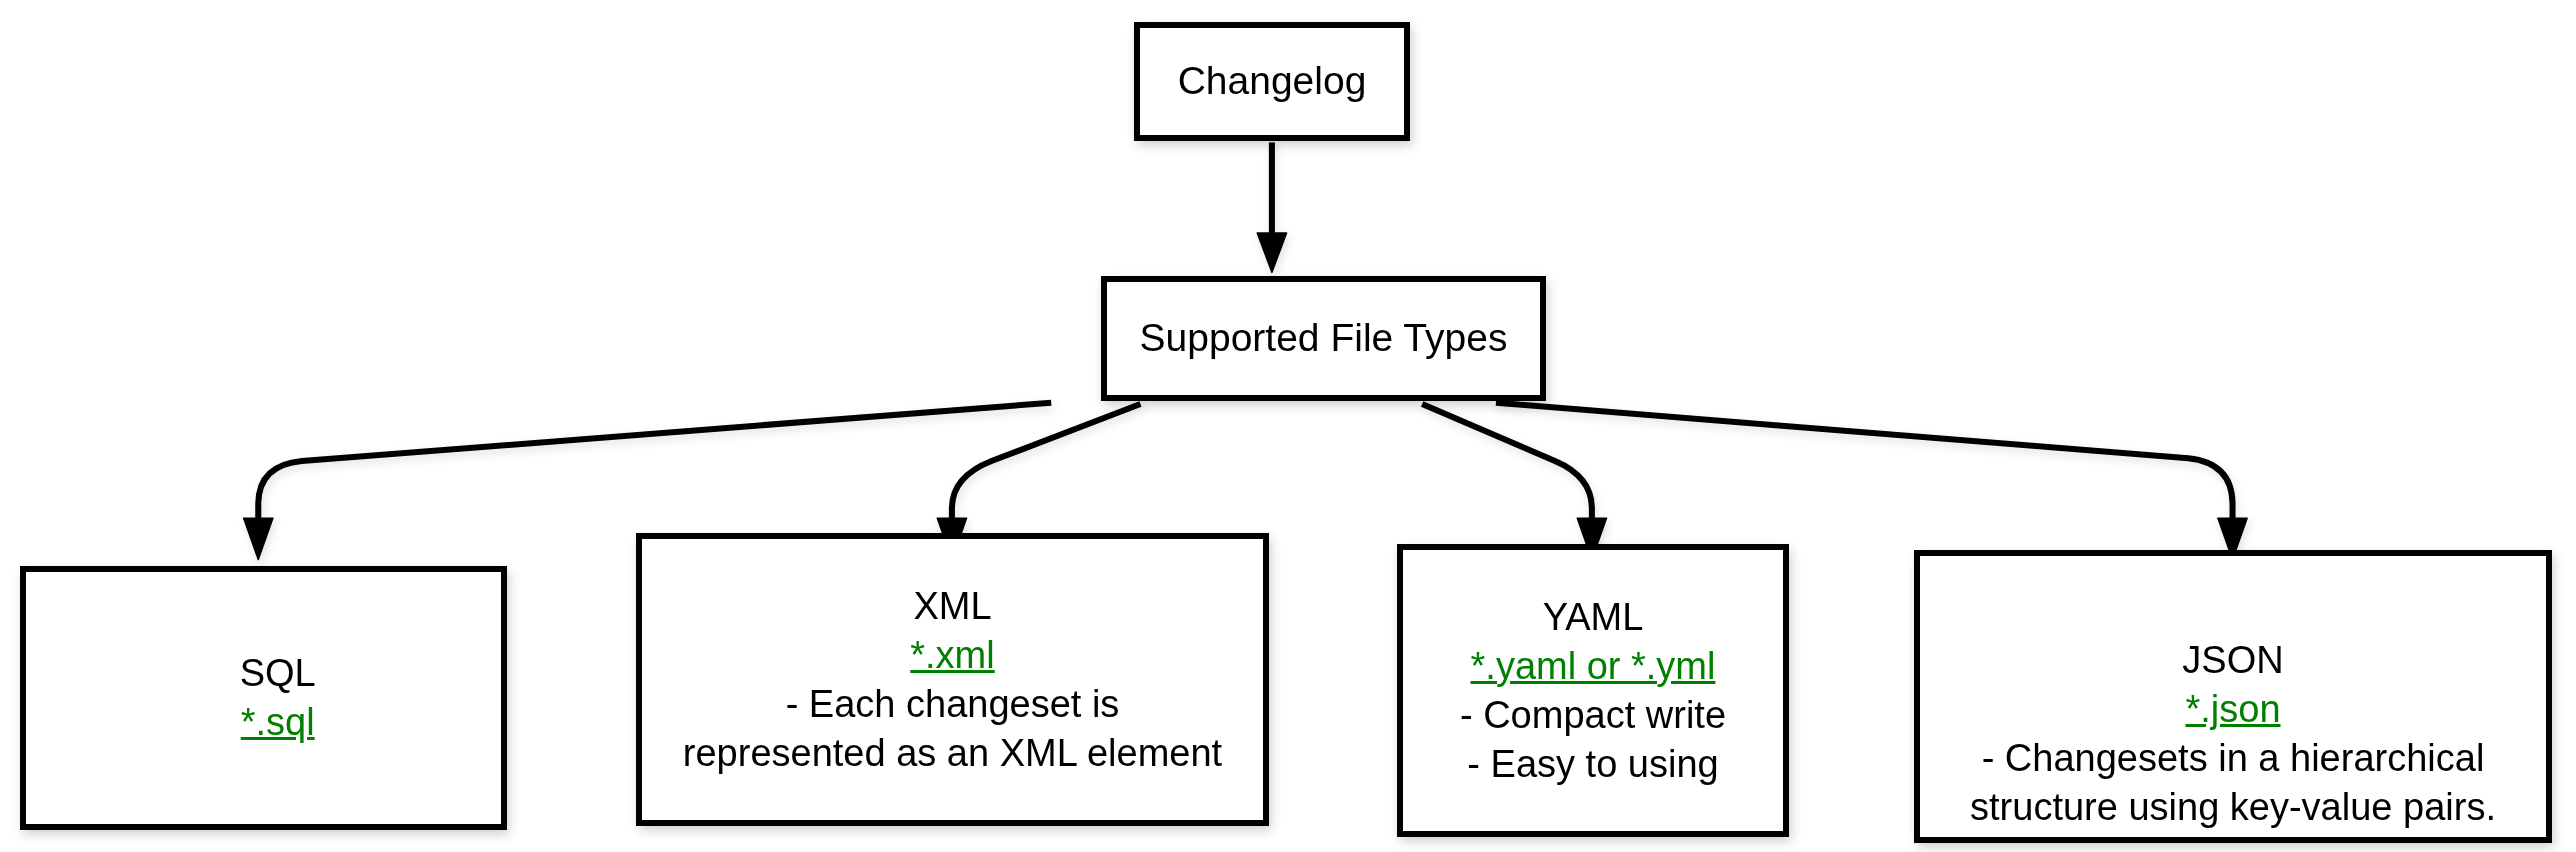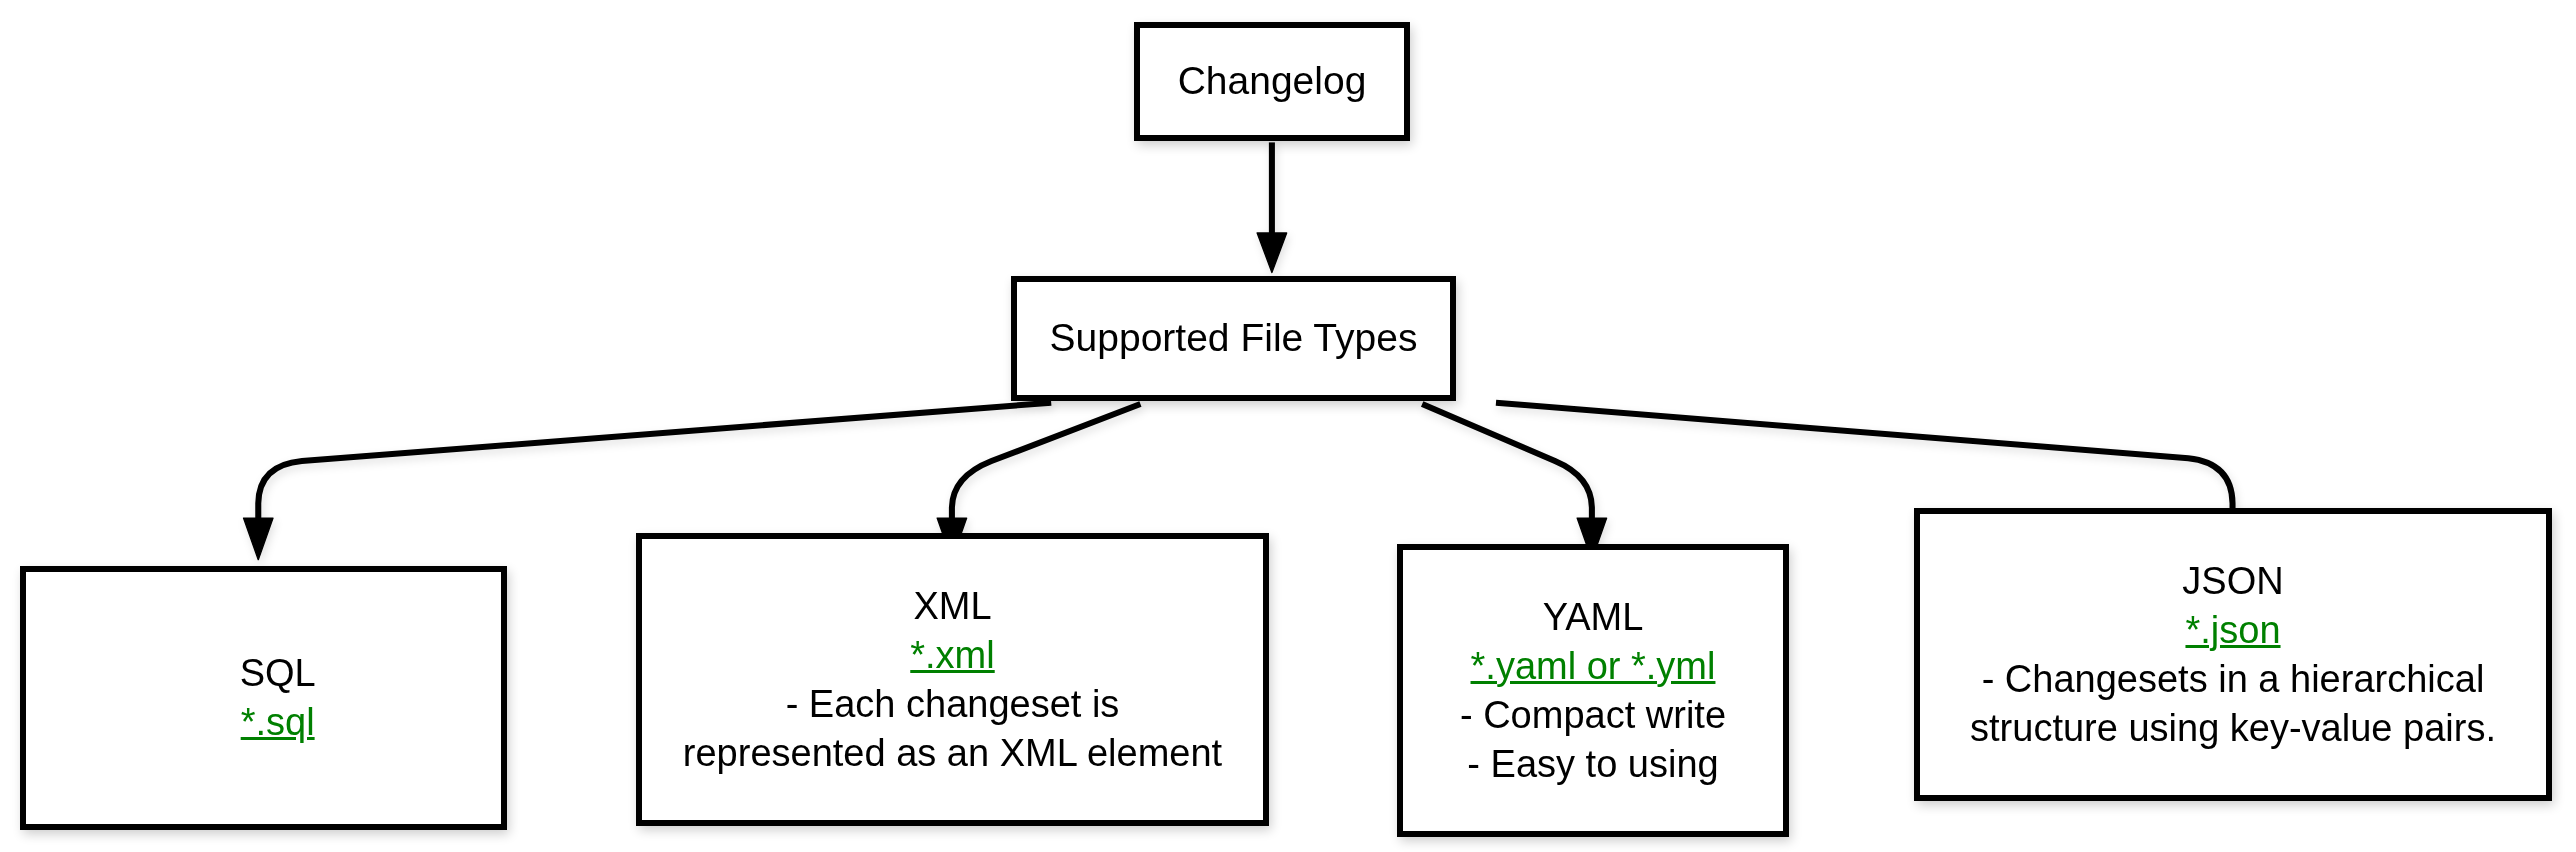--- a/index.html
+++ b/index.html
@@ -60,25 +60,25 @@
   .single-label {
     font-size: 39px;
     line-height: 1.2;
   }
   .pattern {
     color: #008000;
     text-decoration: underline;
   }
   
   .node-changelog { left: 1134px; top: 22px;  width: 276px; height: 119px; }
-  .node-hub       { left: 1011px; top: 276px; width: 445px; height: 125px; }
+  .node-hub       { left: 1101px; top: 276px; width: 445px; height: 125px; }
   .node-sql       { left: 19.5px;   top: 566px; width: 487px; height: 264px; padding-left: 40px; }
   .node-xml       { left: 636px;  top: 533px; width: 633px; height: 293px; }
   .node-yaml      { left: 1397px; top: 544px; width: 392px; height: 293px; }
-  .node-json      { left: 1914px; top: 508px; width: 638px; height: 293px; }
+  .node-json      { left: 1914px; top: 550px; width: 638px; height: 293px; justify-content: flex-end; }
 </style>
 </head>
 <body>
 
 <div class="canvas">
 
   <svg class="edges" viewBox="0 0 3840 1271" aria-hidden="true">
 
     <g>
       <path d="M 1896 212 L 1896 350"></path>

